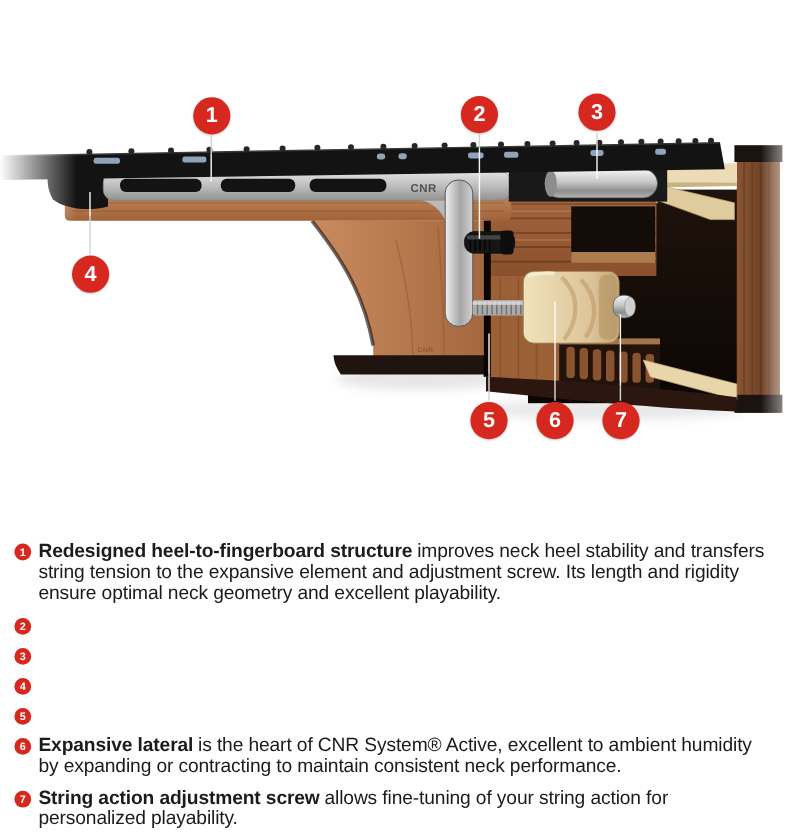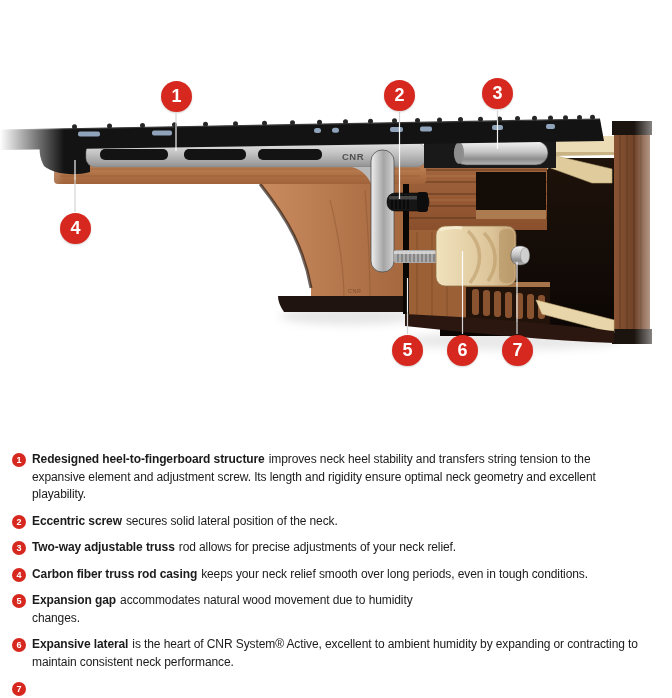--- a/index.html
+++ b/index.html
@@ -4,21 +4,21 @@
 <style>
   html,body{margin:0;padding:0;background:#ffffff;}
   body{width:672px;height:698px;position:relative;overflow:hidden;
        font-family:"Liberation Sans",sans-serif;color:#1b1b1b;}
   .stage{position:absolute;left:0;top:0;width:672px;height:445px;}
   .callout{position:absolute;width:31px;height:31px;border-radius:50%;
            background:#d6281e;color:#fff;display:flex;align-items:center;justify-content:center;
            font-size:18px;font-weight:700;box-shadow:0 1px 2px rgba(0,0,0,.18);}
   .legend{position:absolute;left:12px;top:451px;width:648px;}
   .legend-item{display:flex;align-items:flex-start;margin-bottom:9px;}
-  .legend-item .txt{font-size:12px;line-height:17.5px;letter-spacing:-0.1px;max-width:614px;}
+  .legend-item .txt{font-size:16px;line-height:17.5px;letter-spacing:-0.1px;max-width:614px;}
   .legend-item .txt b{margin-right:4px;}
   .legend-item.narrow .txt{max-width:400px;}
   .bullet{flex:0 0 auto;width:14px;height:14px;border-radius:50%;background:#d6281e;color:#fff;
           font-size:9px;font-weight:700;display:flex;align-items:center;justify-content:center;
           margin:2px 6px 0 0;}
 </style>
 </head>
 <body>
 
 <div class="stage">
@@ -259,34 +259,31 @@
   <div class="callout" style="left:502px;top:335px">7</div>
 </div>
 
 <div class="legend">
   <div class="legend-item">
     <span class="bullet">1</span>
     <span class="txt"><b>Redesigned heel-to-fingerboard structure</b><span>improves neck heel stability and transfers string tension to the expansive element and adjustment screw. Its length and rigidity ensure optimal neck geometry and excellent playability.</span></span>
   </div>
   <div class="legend-item">
     <span class="bullet">2</span>
-    <span class="txt"><b>Eccentric screw</b><span>secures solid lateral position of the neck.</span></span>
   </div>
   <div class="legend-item">
     <span class="bullet">3</span>
-    <span class="txt"><b>Two-way adjustable truss</b><span>rod allows for precise adjustments of your neck relief.</span></span>
   </div>
   <div class="legend-item">
     <span class="bullet">4</span>
-    <span class="txt"><b>Carbon fiber truss rod casing</b><span>keeps your neck relief smooth over long periods, even in tough conditions.</span></span>
   </div>
   <div class="legend-item narrow">
     <span class="bullet">5</span>
-    <span class="txt"><b>Expansion gap</b><span>accommodates natural wood movement due to humidity changes.</span></span>
   </div>
   <div class="legend-item">
     <span class="bullet">6</span>
     <span class="txt"><b>Expansive lateral</b><span>is the heart of CNR System® Active, excellent to ambient humidity by expanding or contracting to maintain consistent neck performance.</span></span>
   </div>
   <div class="legend-item">
     <span class="bullet">7</span>
+    <span class="txt"><b>String action adjustment screw</b><span>allows fine-tuning of your string action for personalized playability.</span></span>
   </div>
 </div>
 
 </body></html>

